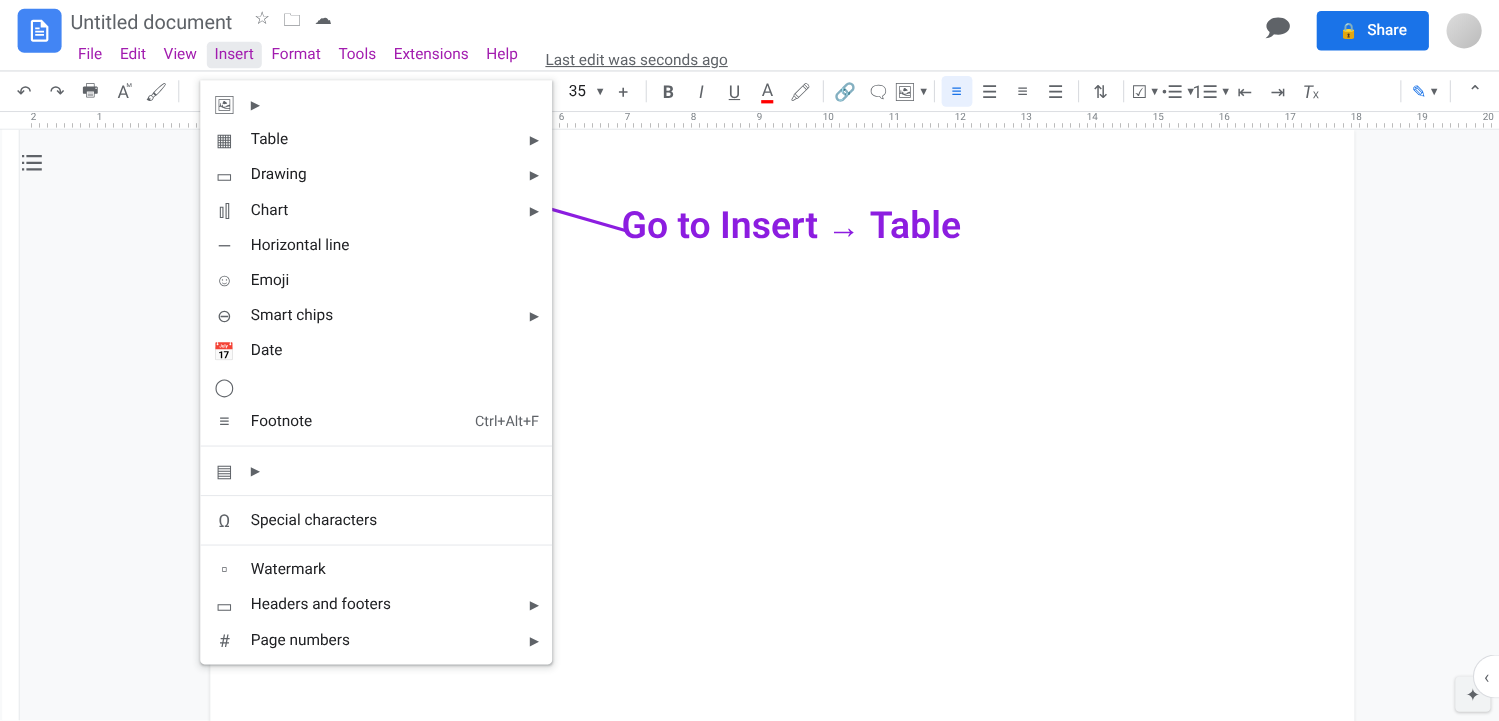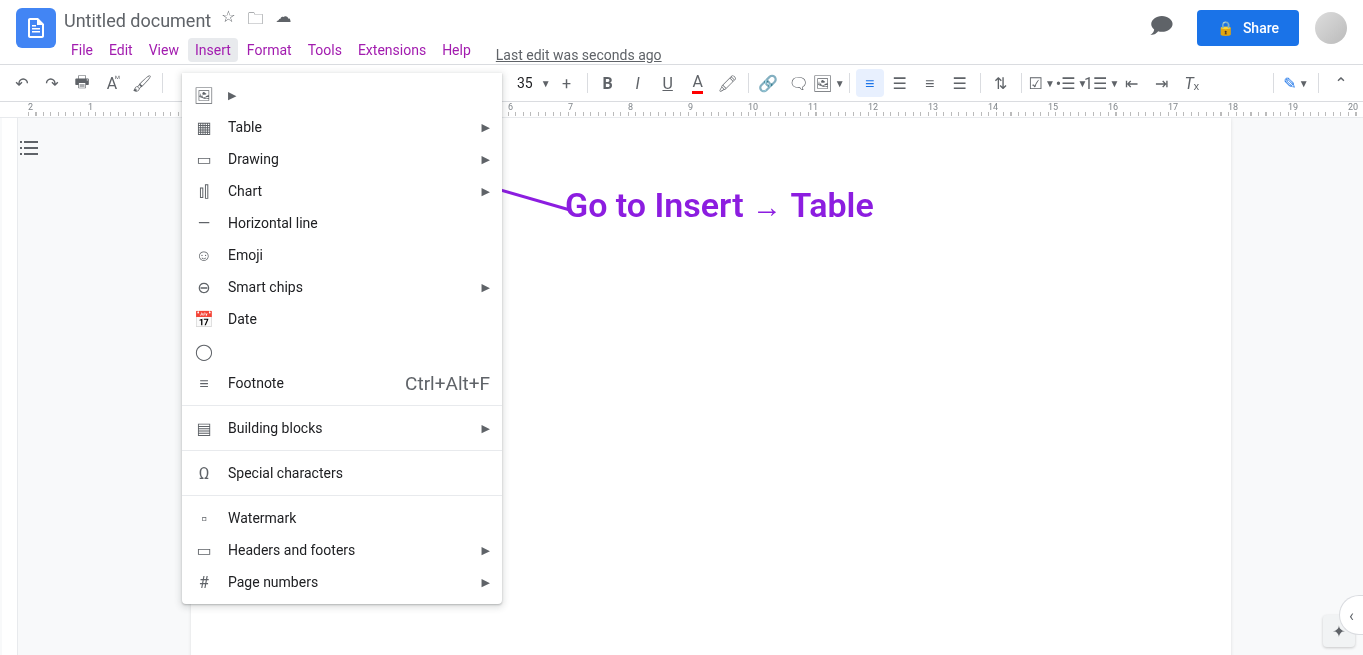--- a/index.html
+++ b/index.html
@@ -1,21 +1,21 @@
 <!DOCTYPE html>
 <html><head>
 <meta charset="utf-8">
 <style>
 * { margin:0; padding:0; box-sizing:border-box; font-family:'Google Sans',Roboto,Arial,sans-serif; }
 body { background:#fff; width:1363px; height:655px; overflow:hidden; position:relative; }
 .header { display:flex; align-items:flex-start; padding:8px 16px 0 16px; height:64px; }
 .logo { width:40px; height:40px; background:#4285f4; border-radius:6px; display:flex; align-items:center; justify-content:center; margin-right:8px; }
 .logo svg { width:24px; height:24px; fill:#fff; }
 .title-area { flex:1; }
-.title-row { display:flex; align-items:center; gap:10px; height:24px; }
+.title-row { display:flex; align-items:center; gap:20px; height:24px; }
 .doc-title { font-size:18px; color:#5f6368; }
 .title-icons { display:flex; gap:12px; color:#5f6368; }
 .title-icons span { cursor:pointer; font-size:16px; }
 .menubar { display:flex; gap:2px; margin-top:4px; align-items:center; }
 .menu-item { padding:4px 7px; font-size:14px; color:#a21caf; border-radius:4px; cursor:pointer; }
 .menu-item.active { background:#e8eaed; }
 .last-edit { font-size:14px; color:#5f6368; text-decoration:underline; margin-left:16px; cursor:pointer;margin-top:11px; }
 .header-right { display:flex; align-items:center; gap:16px; }
 .comment-btn { width:40px; height:40px; display:flex; align-items:center; justify-content:center; cursor:pointer; color:#5f6368; border-radius:50%; font-size:22px; }
 .share-btn { background:#1a73e8; color:#fff; border:none; border-radius:4px; padding:0 20px; height:36px; font-size:14px; font-weight:500; cursor:pointer; display:flex; align-items:center; gap:8px; }
@@ -34,21 +34,21 @@
 .workspace { display:flex; height:calc(100% - 118px); background:#f8f9fa; }
 .left-rail { width:58px; padding-top:18px; display:flex; justify-content:center; }
 .outline-icon { width:24px; height:24px; color:#5f6368; cursor:pointer; }
 .doc-area { flex:1; position:relative; overflow:auto; }
 .page { width:1040px; min-height:800px; background:#fff; margin:0 auto; box-shadow:0 1px 3px rgba(60,64,67,.15); position:relative; }
 .vruler { position:absolute; left:2px; top:118px; width:16px; bottom:0; background:#fff; border-right:1px solid #e8eaed; }
 .dropdown { position:absolute; left:182px; top:73px; width:320px; background:#fff; border-radius:0 0 4px 4px; box-shadow:0 2px 6px 2px rgba(60,64,67,.15),0 1px 2px rgba(60,64,67,.3); z-index:100; max-height:568px; overflow-y:auto; padding:6px 0; }
 .dd-item { display:flex; align-items:center; height:32px; padding:0 12px; cursor:pointer; font-size:14px; color:#202124; }
 .dd-icon { width:20px; margin-right:14px; color:#5f6368; font-size:16px; display:flex; align-items:center; justify-content:center; }
 .dd-label { flex:1; }
-.dd-shortcut { color:#5f6368; font-size:19px; }
+.dd-shortcut { color:#5f6368; font-size:13px; }
 .dd-arrow { color:#5f6368; font-size:11px; }
 .dd-sep { height:1px; background:#e8eaed; margin:6px 0; }
 .dropdown::-webkit-scrollbar { width:12px; }
 .dropdown::-webkit-scrollbar-thumb { background:#dadce0; border-radius:6px; }
 .annotation { position:absolute; left:565px; top:185px; font-family:'Comic Sans MS','Segoe Script',cursive; font-size:34px; font-weight:600; color:#8c1de0; z-index:50; pointer-events:none; }
 svg.arrow-svg { position:absolute; left:270px; top:120px; z-index:50; pointer-events:none; }
 .right-rail { position:absolute; right:8px; bottom:8px; }
 .explore-btn { width:32px; height:32px; background:#f1f3f4; border-radius:4px; display:flex; align-items:center; justify-content:center; color:#5f6368; cursor:pointer; box-shadow:0 1px 3px rgba(0,0,0,.2); }
 .side-toggle { position:absolute; right:0; top:595px; width:24px; height:40px; background:#fff; border:1px solid #dadce0; border-right:none; border-radius:20px 0 0 20px; display:flex; align-items:center; justify-content:center; cursor:pointer; color:#5f6368; }
 .pen-combo { display:flex; align-items:center; gap:4px; margin-left:auto; }
@@ -233,21 +233,20 @@
       <span class="dd-icon">◯</span>
     </div>
     <div class="dd-item">
       <span class="dd-icon">≡</span>
       <span class="dd-label">Footnote</span>
       <span class="dd-shortcut">Ctrl+Alt+F</span>
     </div>
     <div class="dd-sep"></div>
     <div class="dd-item">
       <span class="dd-icon">▤</span>
-      <span class="dd-label">Building blocks</span>
       <span class="dd-arrow">▶</span>
     </div>
     <div class="dd-sep"></div>
     <div class="dd-item">
       <span class="dd-icon">Ω</span>
       <span class="dd-label">Special characters</span>
     </div>
     <div class="dd-sep"></div>
     <div class="dd-item">
       <span class="dd-icon">▫</span>

